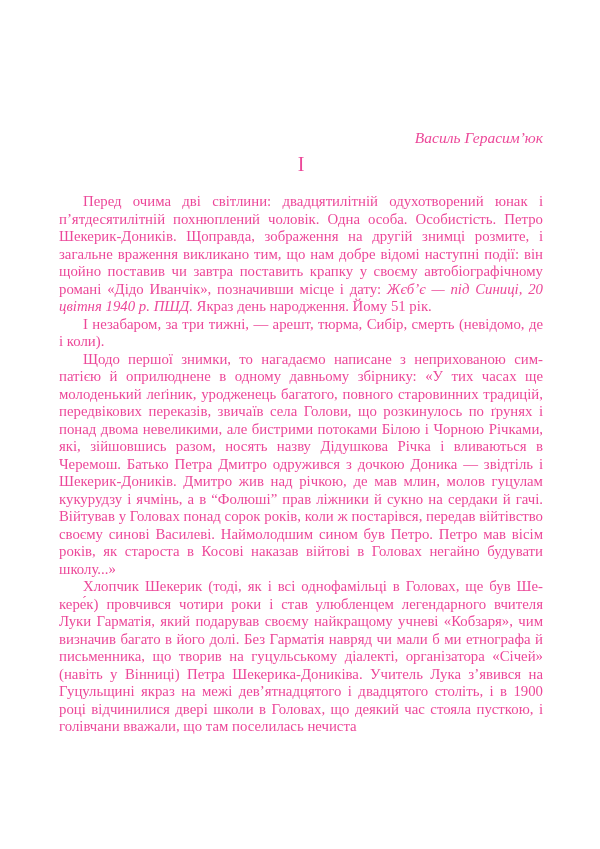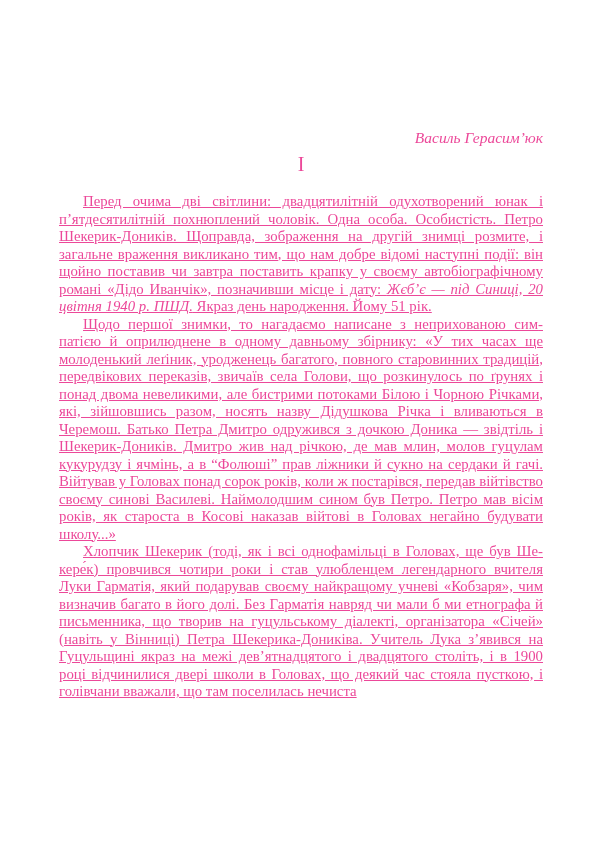--- a/index.html
+++ b/index.html
@@ -39,36 +39,36 @@
     line-height: 22px;
     margin-top: 6px;
     font-weight: normal;
   }
   .body-text {
     margin-top: 18px;
     font-size: 14.8px;
     line-height: 17.5px;
     text-align: justify;
     hyphens: manual;
-    text-decoration: underline;
     -webkit-hyphens: manual;
   }
   .body-text p {
     margin: 0;
     padding: 0;
     text-indent: 24px;
   }
 </style>
 </head>
 <body>
 
 <div class="page">
   <div class="author-line">Василь Герасим’юк</div>
 
 
   <div class="section-number">І</div>
 
   <div class="body-text">
     <p><span>Перед очима дві світлини: двадцятилітній одухотворений юнак і п’ятдесятилітній похнюплений чоловік. Одна особа. Особистість. Пет­ро Шекерик-Доників. Щоправда, зображення на другій знимці розми­те, і загальне враження викликано тим, що нам добре відомі наступні події: він щойно поставив чи завтра поставить крапку у своєму автобі­ографічному романі «Дідо Иванчік», позначивши місце і дату: </span><span style="font-style: italic;">Жєб’є — під Синиці, 20 цвітня 1940 р. ПШД.</span><span> Якраз день народження. Йому 51 рік.</span></p>
+    <p><span>І незабаром, за три тижні, — арешт, тюрма, Сибір, смерть (невідо­мо, де і коли).</span></p>
     <p><span>Щодо першої знимки, то нагадаємо написане з неприхованою сим­патією й оприлюднене в одному давньому збірнику: «У тих часах ще молоденький леґіник, уродженець багатого, повного старовинних тра­дицій, передвікових переказів, звичаїв села Голови, що розкинулось по ґрунях і понад двома невеликими, але бистрими потоками Білою і Чорною Річками, які, зійшовшись разом, носять назву Дідушкова Річ­ка і вливаються в Черемош. Батько Петра Дмитро одружився з дочкою Доника — звідтіль і Шекерик-Доників. Дмитро жив над річкою, де мав млин, молов гуцулам кукурудзу і ячмінь, а в “Фолюші” прав ліжники й сукно на сердаки й гачі. Війтував у Головах понад сорок років, коли ж постарівся, передав війтівство своєму синові Василеві. Наймолод­шим сином був Петро. Петро мав вісім років, як староста в Косові нака­зав війтові в Головах негайно будувати школу...»</span></p>
     <p><span>Хлопчик Шекерик (тоді, як і всі однофамільці в Головах, ще був Ше­кере́к) провчився чотири роки і став улюбленцем легендарного вчителя Луки Гарматія, який подарував своєму найкращому учневі «Кобзаря», чим визначив багато в його долі. Без Гарматія навряд чи мали б ми ет­нографа й письменника, що творив на гуцульському діалекті, органі­затора «Січей» (навіть у Вінниці) Петра Шекерика-Дониківа. Учитель Лука з’явився на Гуцульщині якраз на межі дев’ятнадцятого і двадцято­го століть, і в 1900 році відчинилися двері школи в Головах, що деякий час стояла пусткою, і голівчани вважали, що там поселилась нечиста</span></p>
   </div>
 </div>
 
 </body></html>

